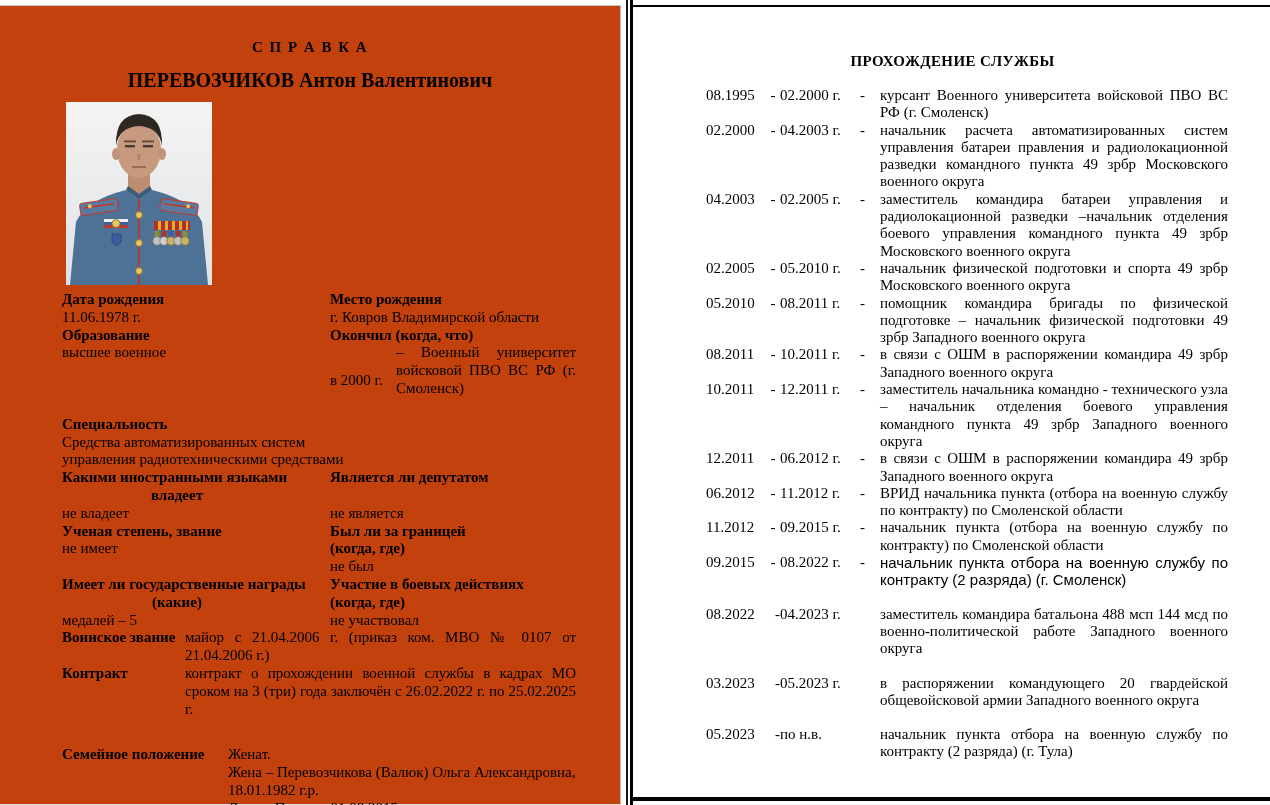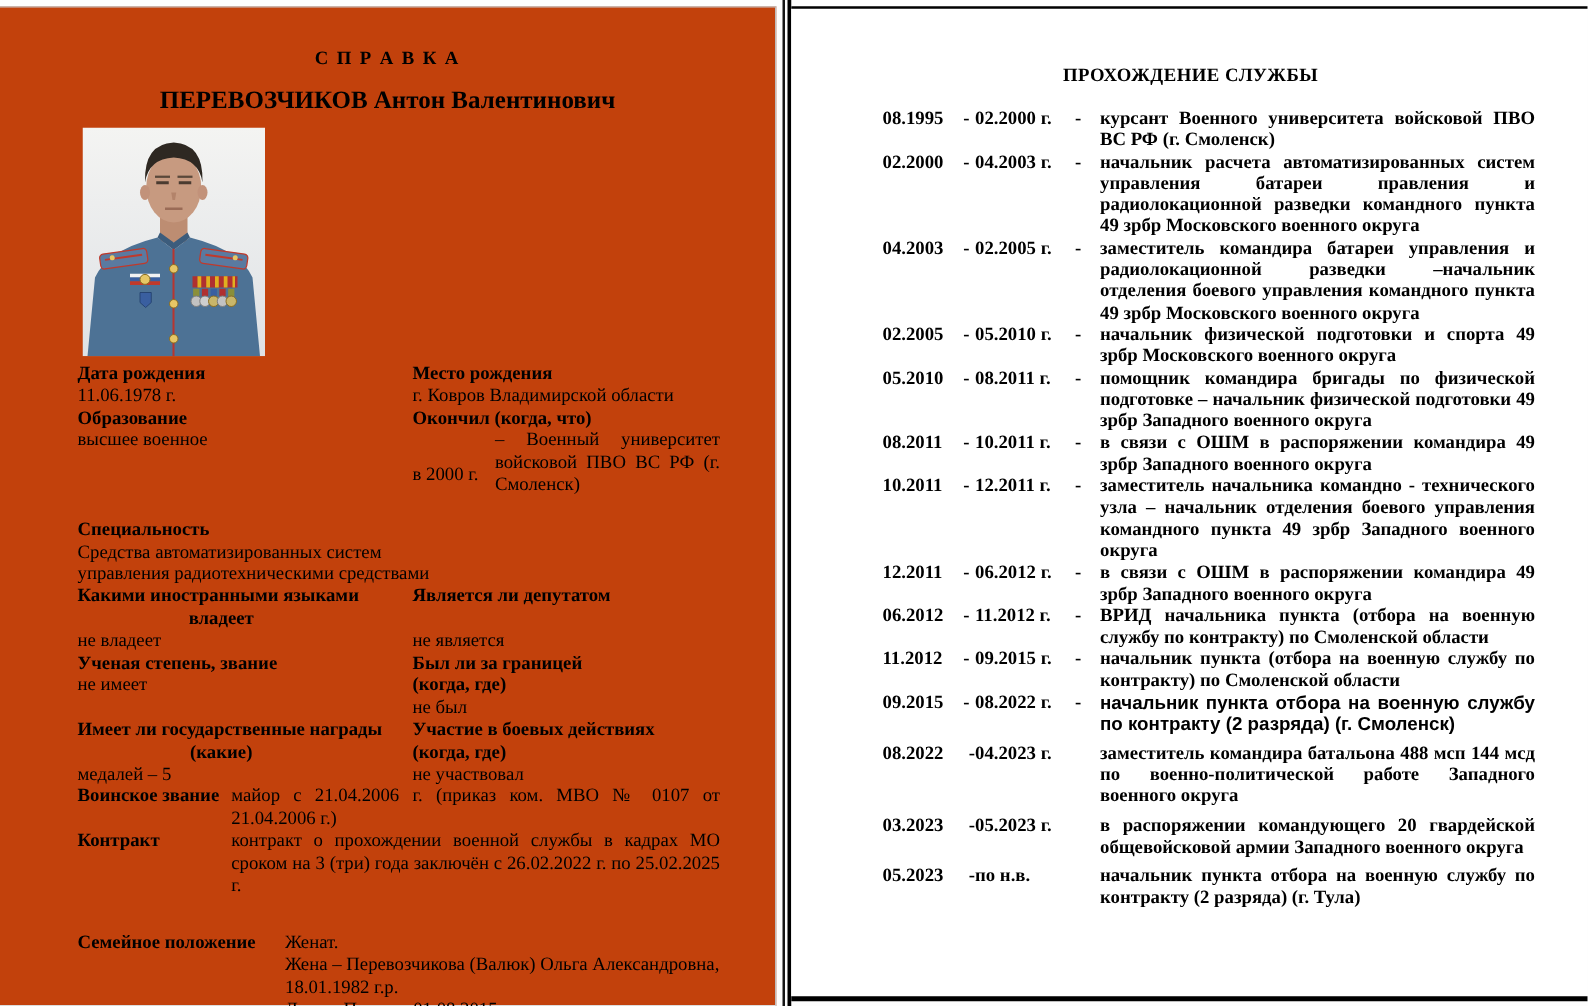--- a/index.html
+++ b/index.html
@@ -33,25 +33,25 @@
   .center230{width:230px;text-align:center;}
   .grad-row{display:flex;text-align:left;}
   .grad-when{flex:none;width:66px;margin-top:28px;}
   .grad-what{flex:1;text-align:justify;}
   .sect-gap{margin-top:18px;}
   .labeled{display:grid;grid-template-columns:123px 1fr;}
   .labeled .val{text-align:justify;}
   .family{display:grid;grid-template-columns:166px 1fr;margin-top:28px;}
   
   .rp-header{position:absolute;top:46px;left:0;width:100%;text-align:center;font-weight:bold;font-size:15px;letter-spacing:.4px;}
-  .rp-entries{position:absolute;left:73px;top:80px;width:522px;line-height:17.3px;font-weight:bold;}
+  .rp-entries{position:absolute;left:73px;top:80px;width:522px;line-height:17.3px;}
   .entry{display:grid;grid-template-columns:60px 14px 80px 20px 1fr;}
   .e-dash{text-align:center;}
   .e-text{text-align:justify;}
-  .entry.gap{margin-top:6px;}
+  .entry.gap{margin-top:17px;}
   .entry.nodash .e-dash{text-align:right;}
   .entry.desc-sans .e-text{font-family:"Liberation Sans", sans-serif;}
 </style>
 </head>
 <body>
 
 <div class="page-left">
   <div class="lp-title">С П Р А В К А</div>
   <div class="lp-name">ПЕРЕВОЗЧИКОВ Антон Валентинович</div>
 

